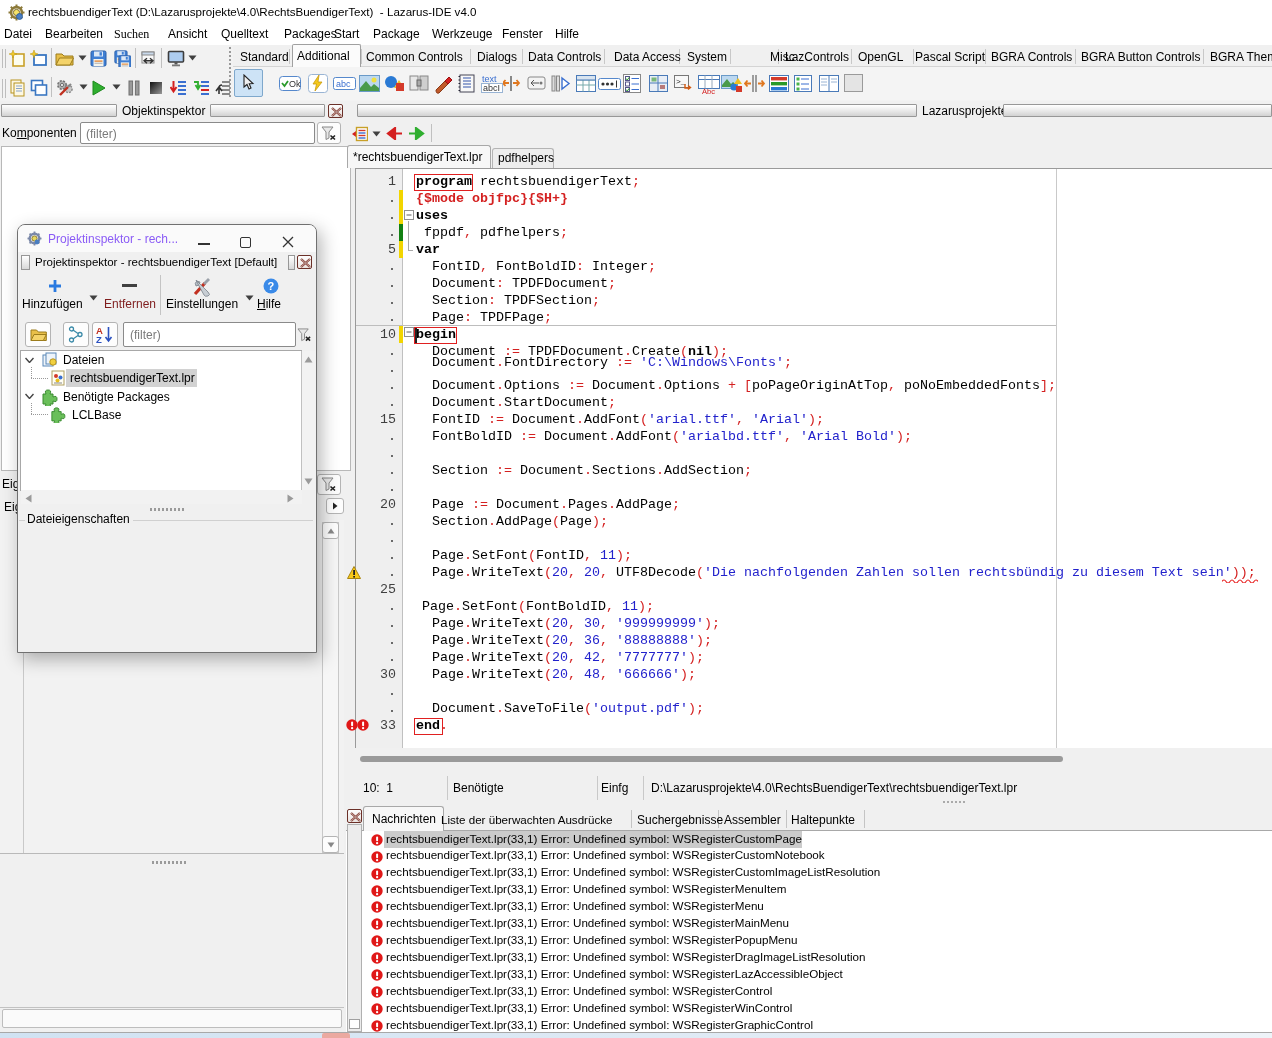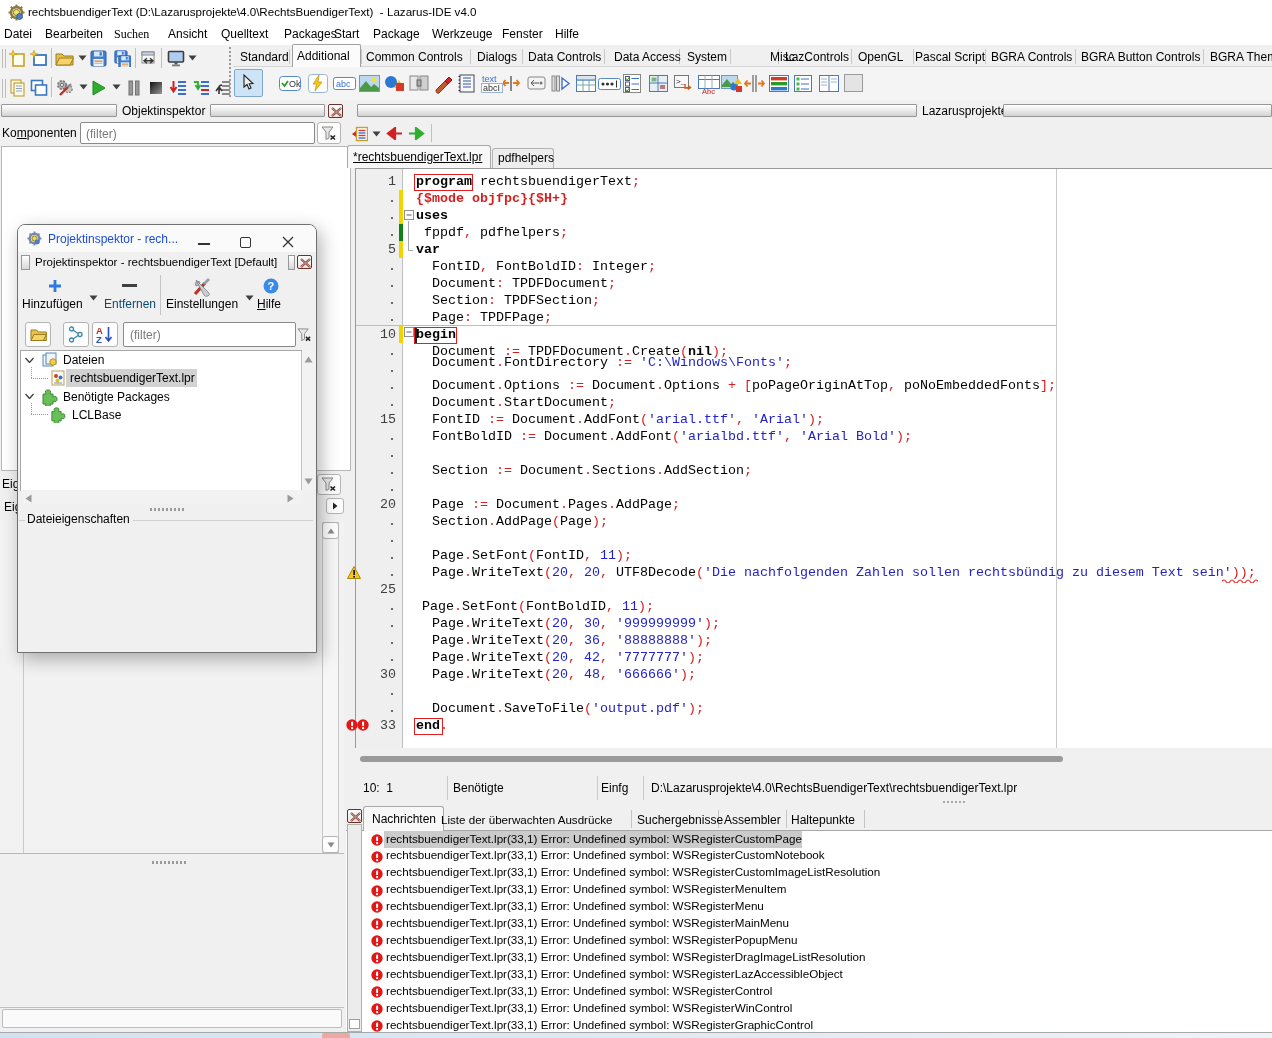--- a/index.html
+++ b/index.html
@@ -435,21 +435,21 @@
     <path d="M0.5 0.5 L8.5 0.5 L4.5 5.5 Z" fill="#404040"></path>
   </svg>
 <svg class="a" style="left:386px;top:127px;" width="16" height="13" viewBox="0 0 16 13">
     <path d="M16 6.5 H4 M9 1 L2 6.5 L9 12 Z" fill="#d42020" stroke="#d42020" stroke-width="2.2"></path>
   </svg>
 <svg class="a" style="left:409px;top:127px;" width="16" height="13" viewBox="0 0 16 13">
     <path d="M0 6.5 H12 M7 1 L14 6.5 L7 12 Z" fill="#2fae2f" stroke="#2fae2f" stroke-width="2.2"></path>
   </svg>
 <div class="a" style="left:431px;top:124px;width:1px;height:18px;background:#c0c0c0;"></div>
 <div class="a" style="left:347px;top:145px;width:144px;height:23px;background:#f7f7f7;border:1px solid #a8a8a8;border-bottom:none;border-radius:3px 3px 0 0;"></div>
-<div class="t" style="left:353px;top:150px;text-decoration:underline;">*rechtsbuendigerText.lpr</div>
+<div class="t" style="left:353px;top:150px;">*rechtsbuendigerText.lpr</div>
 <div class="a" style="left:492px;top:148px;width:62px;height:20px;background:#ededed;border:1px solid #b4b4b4;border-bottom:none;border-radius:3px 3px 0 0;"></div>
 <div class="t" style="left:498px;top:151px;">pdfhelpers</div>
 <div class="a" style="left:355px;top:168px;width:917px;height:580px;background:#fff;border-left:1px solid #9a9a9a;border-top:1px solid #9a9a9a;"></div>
 <div class="a" style="left:356px;top:169px;width:47px;height:579px;background:#efefef;border-right:1px solid #c0c0c0;"></div>
 <div class="a" style="left:1056px;top:169px;width:1px;height:579px;background:#c9c9c9;"></div>
 <div class="a" style="left:356px;top:325px;width:700px;height:1px;background:#bdbdbd;"></div>
 <div class="num" style="left:366px;top:173px;">1</div>
 <div class="mono" style="left:416px;top:173px;"><span class="k">program</span> rechtsbuendigerText<span class="r">;</span></div>
 <div class="num" style="left:366px;top:190px;">.</div>
 <div class="mono" style="left:416px;top:190px;"><span class="k r">{$mode objfpc}{$H+}</span></div>
@@ -658,21 +658,21 @@
       <line x1="0.5" y1="7.5" x2="2.6" y2="7.5"></line>
       <line x1="12.4" y1="7.5" x2="14.5" y2="7.5"></line>
       <line x1="2.6" y1="2.6" x2="4.1" y2="4.1"></line>
       <line x1="10.9" y1="10.9" x2="12.4" y2="12.4"></line>
       <line x1="12.4" y1="2.6" x2="10.9" y2="4.1"></line>
       <line x1="2.6" y1="12.4" x2="4.1" y2="10.9"></line>
     </g>
     <circle cx="7.5" cy="7.5" r="2.6" fill="#e8d860" stroke="#8a7a30"></circle>
     <circle cx="10" cy="11" r="2.4" fill="#4a7ec0"></circle>
   </svg>
-<div class="t" style="left:48px;top:232px;color:#1d4ed8;">Projektinspektor - rech...</div>
+<div class="t" style="left:48px;top:232px;color:#8b5cf6;">Projektinspektor - rech...</div>
 <div class="a" style="left:198px;top:243px;width:12px;height:1.5px;background:#333;"></div>
 <div class="a" style="left:240px;top:237px;width:11px;height:11px;border:1.2px solid #333;border-radius:2px;"></div>
 <svg class="a" style="left:282px;top:236px;" width="12" height="12" viewBox="0 0 12 12">
     <path d="M1 1 L11 11 M11 1 L1 11" stroke="#333" stroke-width="1.3"></path>
   </svg>
 <div class="a" style="left:21px;top:255px;width:9px;height:15px;background:linear-gradient(#fff,#d8d8d8);border:1px solid #979797;"></div>
 <div class="t" style="left:35px;top:256px;font-size:11.5px;">Projektinspektor - rechtsbuendigerText [Default]</div>
 <div class="a" style="left:288px;top:255px;width:7px;height:15px;background:linear-gradient(#fff,#d8d8d8);border:1px solid #979797;"></div>
 <div class="xbox" style="left:297px;top:255px;">
     <svg style="position:absolute;left:1px;top:1px;" width="13" height="12" viewBox="0 0 13 12">
@@ -681,21 +681,21 @@
     </svg>
   </div>
 <svg class="a" style="left:48px;top:279px;" width="14" height="14" viewBox="0 0 14 14">
     <path d="M7 1 v12 M1 7 h12" stroke="#2a7ae0" stroke-width="2.8"></path>
   </svg>
 <div class="t" style="left:22px;top:297px;">Hinzufügen</div>
 <svg class="a" style="left:89px;top:295px;" width="9" height="6" viewBox="0 0 9 6">
     <path d="M0.5 0.5 L8.5 0.5 L4.5 5.5 Z" fill="#404040"></path>
   </svg>
 <div class="a" style="left:122px;top:284px;width:15px;height:3px;background:#404040;"></div>
-<div class="t" style="left:104px;top:297px;color:#0c4a6e;">Entfernen</div>
+<div class="t" style="left:104px;top:297px;color:#7f1d1d;">Entfernen</div>
 <div class="a" style="left:160px;top:275px;width:1px;height:40px;background:#c4c4c4;"></div>
 <svg class="a" style="left:191px;top:276px;" width="22" height="21" viewBox="0 0 22 21">
     <path d="M4 18 L14 7" stroke="#c23020" stroke-width="3.2"></path>
     <path d="M13 8 l5-5" stroke="#9aa0a8" stroke-width="2.8"></path>
     <path d="M6 5 q-3 2-1 5 l3-1 1-3z" fill="#b8c0c8" stroke="#7a828a" stroke-width="0.8"></path>
     <path d="M5 4 L17 16 q3 3 0 4 t-4-1 L7 8z" fill="#c8ced4" stroke="#7a828a" stroke-width="0.8"></path>
   </svg>
 <div class="t" style="left:166px;top:297px;">Einstellungen</div>
 <svg class="a" style="left:245px;top:295px;" width="9" height="6" viewBox="0 0 9 6">
     <path d="M0.5 0.5 L8.5 0.5 L4.5 5.5 Z" fill="#404040"></path>

